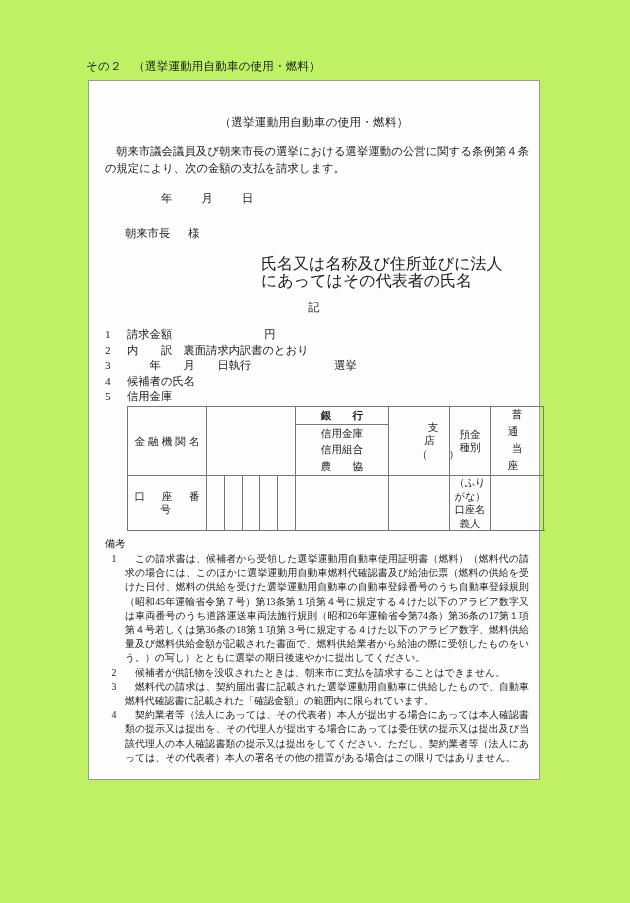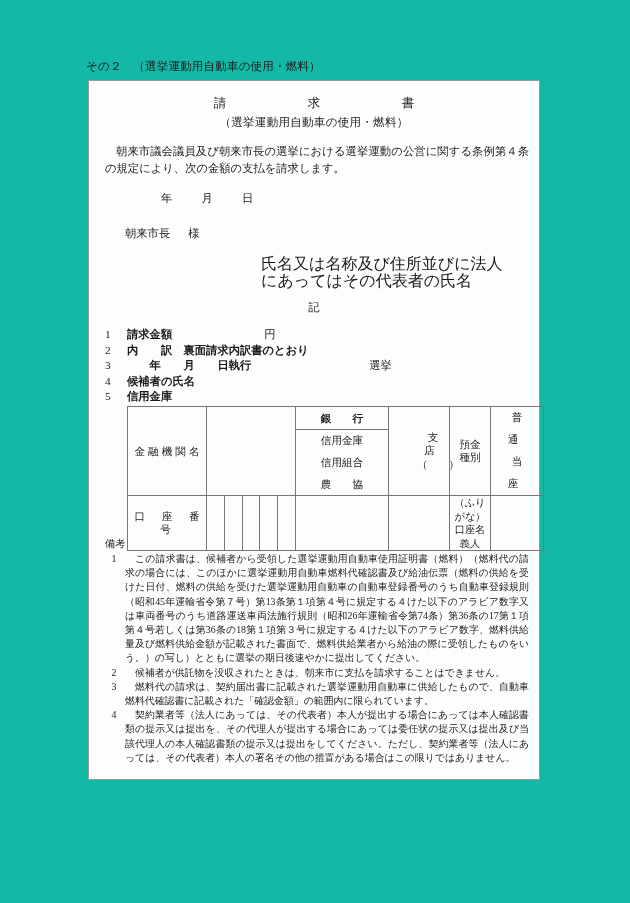--- a/index.html
+++ b/index.html
@@ -13,21 +13,21 @@
     font-family: "Liberation Serif", "DejaVu Serif", serif;
     color: #1a1a1a;
     position: relative;
     overflow: hidden;
   }
   .page {
     position: absolute;
     left: 0; top: 0;
     width: 630px;
     height: 903px;
-    background: #14b8a6;
+    background: #bef264;
   }
   
   .doc-kind {
     position: absolute;
     left: 86px;
     top: 59px;
     font-size: 11.5px;
     letter-spacing: 0.2px;
     white-space: nowrap;
   }
@@ -125,23 +125,23 @@
   }
   .item {
     display: flex;
     align-items: baseline;
     height: 15.5px;
   }
   .item .num {
     width: 22px;
     flex: none;
   }
-  .item .txt { white-space: pre; font-weight: bold; }
+  .item .txt { white-space: pre; }
   .item .yen { margin-left: 92px; }
-  .item .senkyo { margin-left: 118px; }
+  .item .senkyo { margin-left: 83px; }
   
   .bank-table {
     position: absolute;
     top: 325px;
     left: 38px;
     width: 396px;
     border-collapse: collapse;
     font-size: 10.6px;
     table-layout: fixed;
   }
@@ -153,21 +153,21 @@
     line-height: 13px;
     height: 14px;
   }
   .cell-label {
     letter-spacing: 3px;
     text-indent: 3px;
   }
   .branch { line-height: 13.5px; margin-left: 28px; }
   .branch .b1 { letter-spacing: 7px; text-indent: 7px; }
   .yokin { line-height: 13.5px; }
-  .futsu { line-height: 22px; letter-spacing: 8px; text-indent: 8px; }
+  .futsu { line-height: 17px; letter-spacing: 8px; text-indent: 8px; font-family: Liberation Mono, monospace; }
   td.acct-digit { width: 17px; }
   .furigana-cell {
     line-height: 13.5px;
     font-size: 10.2px;
   }
   
   .remarks {
     position: absolute;
     top: 428px;
     left: 14px;
@@ -202,21 +202,20 @@
 </head>
 <body>
 
 <div class="page">
 
   <div class="doc-kind">その２　（選挙運動用自動車の使用・燃料）</div>
 
   <div class="frame">
     <div class="inner">
 
-      <div class="title-main">請　　　求　　　書</div>
       <div class="title-sub">（選挙運動用自動車の使用・燃料）</div>
 
       <div class="lead">朝来市議会議員及び朝来市長の選挙における選挙運動の公営に関する条例第４条の規定により、次の金額の支払を請求します。</div>
 
       <div class="date-line">
         <span>年</span>
         <span>月</span>
         <span>日</span>
       </div>
 

